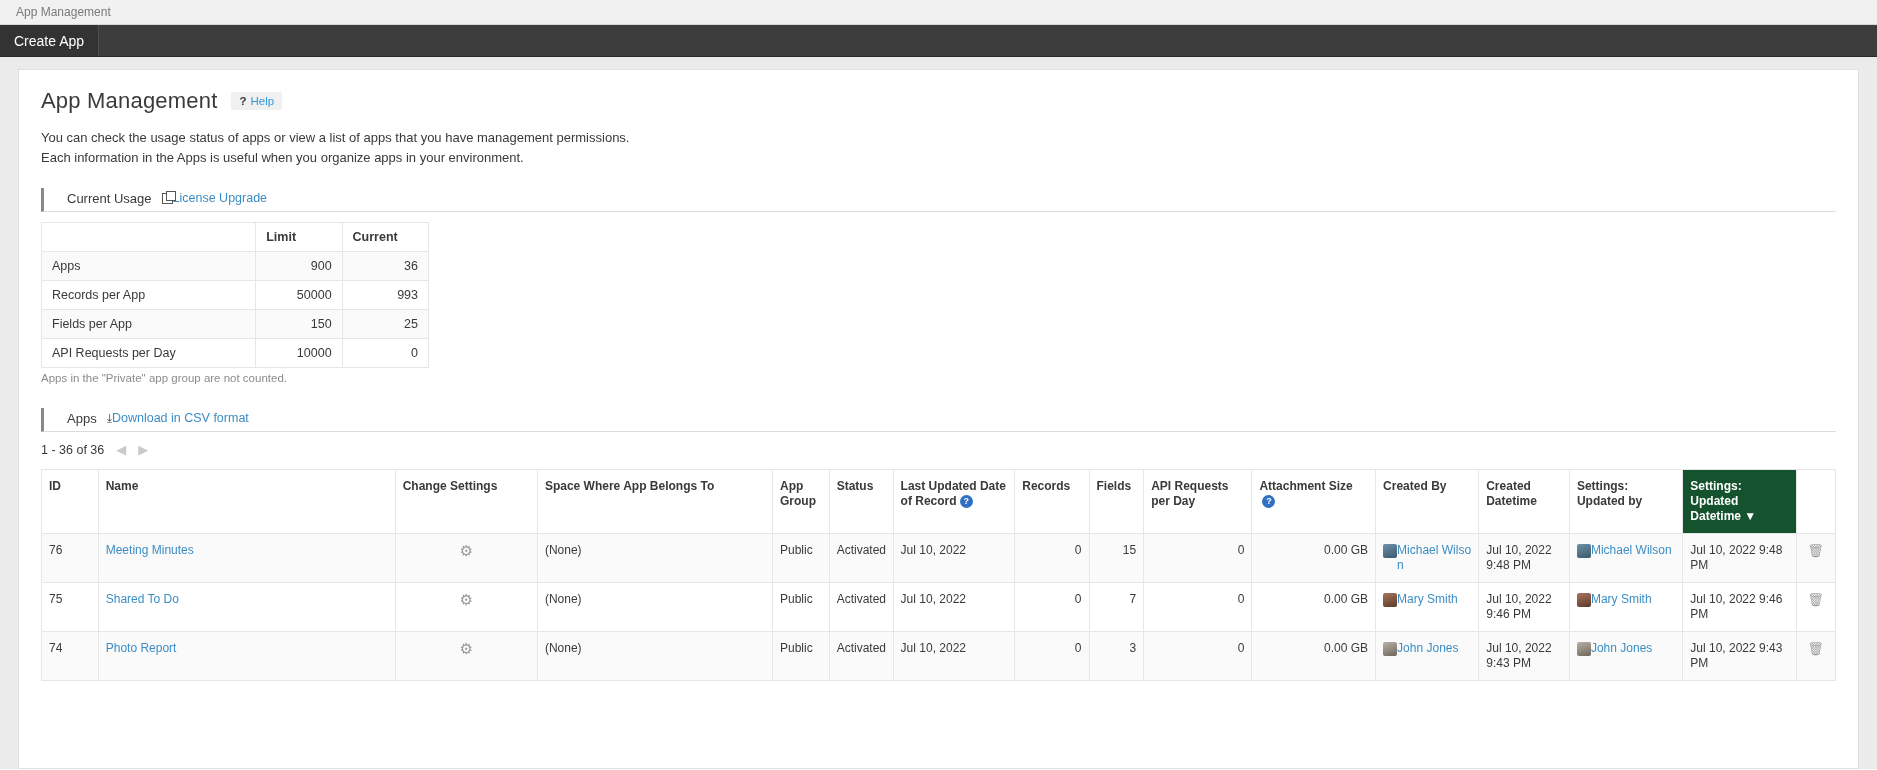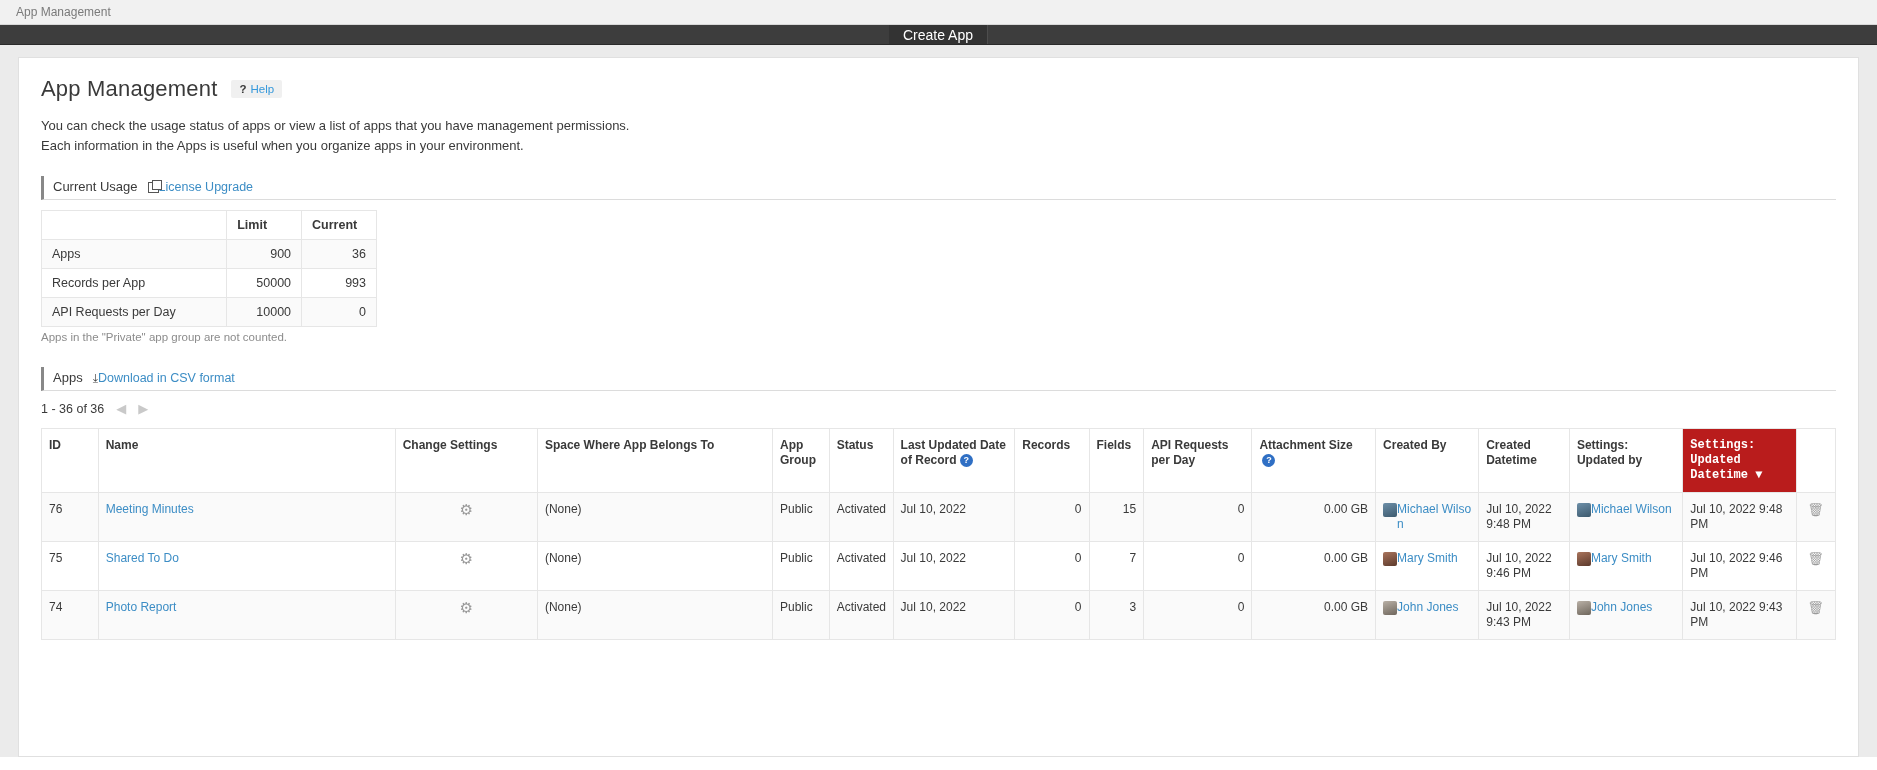--- a/index.html
+++ b/index.html
@@ -19,26 +19,25 @@
     border-bottom: 1px solid #d8d8d8;
     display: flex;
     align-items: center;
     padding-left: 16px;
     font-size: 12px;
     color: #7a7a7a;
   }
 
   
   .navbar {
-    height: 20px;
+    height: 32px;
     background: #3d3d3d;
     display: flex;
     align-items: stretch;
     border-bottom: 1px solid #2a2a2a;
-    justify-content: center;
   }
   .navbar-item {
     display: flex;
     align-items: center;
     padding: 0 14px;
     font-size: 14px;
     color: #ffffff;
     background: #333333;
     border-right: 1px solid #4d4d4d;
     cursor: pointer;
@@ -88,41 +87,41 @@
   .desc {
     font-size: 13px;
     line-height: 20px;
     color: #3a3a3a;
     margin-bottom: 20px;
   }
 
   
   .section-head {
     display: flex;
-    align-items: flex-end;
+    align-items: flex-start;
     gap: 10px;
     border-left: 3px solid #888;
     border-bottom: 1px solid #dcdcdc;
-    padding: 3px 0 5px 9px;
+    padding: 3px 0 5px 23px;
     margin-bottom: 10px;
   }
   .section-head .label { font-size: 13px; color: #3a3a3a; }
   .section-link {
     font-size: 12.5px;
     color: #3c8dc5;
     cursor: pointer;
     display: inline-flex;
     align-items: center;
     gap: 0;
   }
 
   
   table.usage {
     border-collapse: collapse;
-    width: 336px;
+    width: 388px;
     margin-bottom: 4px;
   }
   table.usage th, table.usage td {
     border: 1px solid #e6e6e6;
     font-size: 12.5px;
     padding: 7px 10px;
     height: 27px;
   }
   table.usage thead th {
     background: #ffffff;
@@ -188,24 +187,23 @@
   }
   table.apps thead th {
     background: #ffffff;
     font-weight: bold;
     text-align: left;
     color: #3a3a3a;
     height: 58px;
     line-height: 15px;
   }
   table.apps thead th.sorted {
-    background: #b91c1c;
+    background: #14532d;
     color: #ffffff;
     cursor: pointer;
-    font-family: Liberation Mono, monospace;
   }
   table.apps tbody tr:nth-child(odd)  { background: #fafafa; }
   table.apps tbody tr:nth-child(even) { background: #ffffff; }
   table.apps td { height: 43px; line-height: 15px; }
   .ta-r { text-align: right; }
   .ta-c { text-align: center; }
   .link { color: #3c8dc5; cursor: pointer; }
 
   .gear {
     display: inline-block;
@@ -306,20 +304,25 @@
     <tbody>
       <tr>
         <td class="name">Apps</td>
         <td class="num">900</td>
         <td class="num">36</td>
       </tr>
       <tr>
         <td class="name">Records per App</td>
         <td class="num">50000</td>
         <td class="num">993</td>
+      </tr>
+      <tr>
+        <td class="name">Fields per App</td>
+        <td class="num">150</td>
+        <td class="num">25</td>
       </tr>
       <tr>
         <td class="name">API Requests per Day</td>
         <td class="num">10000</td>
         <td class="num">0</td>
       </tr>
     </tbody>
   </table>
   <div class="note">Apps in the "Private" app group are not counted.</div>
 

